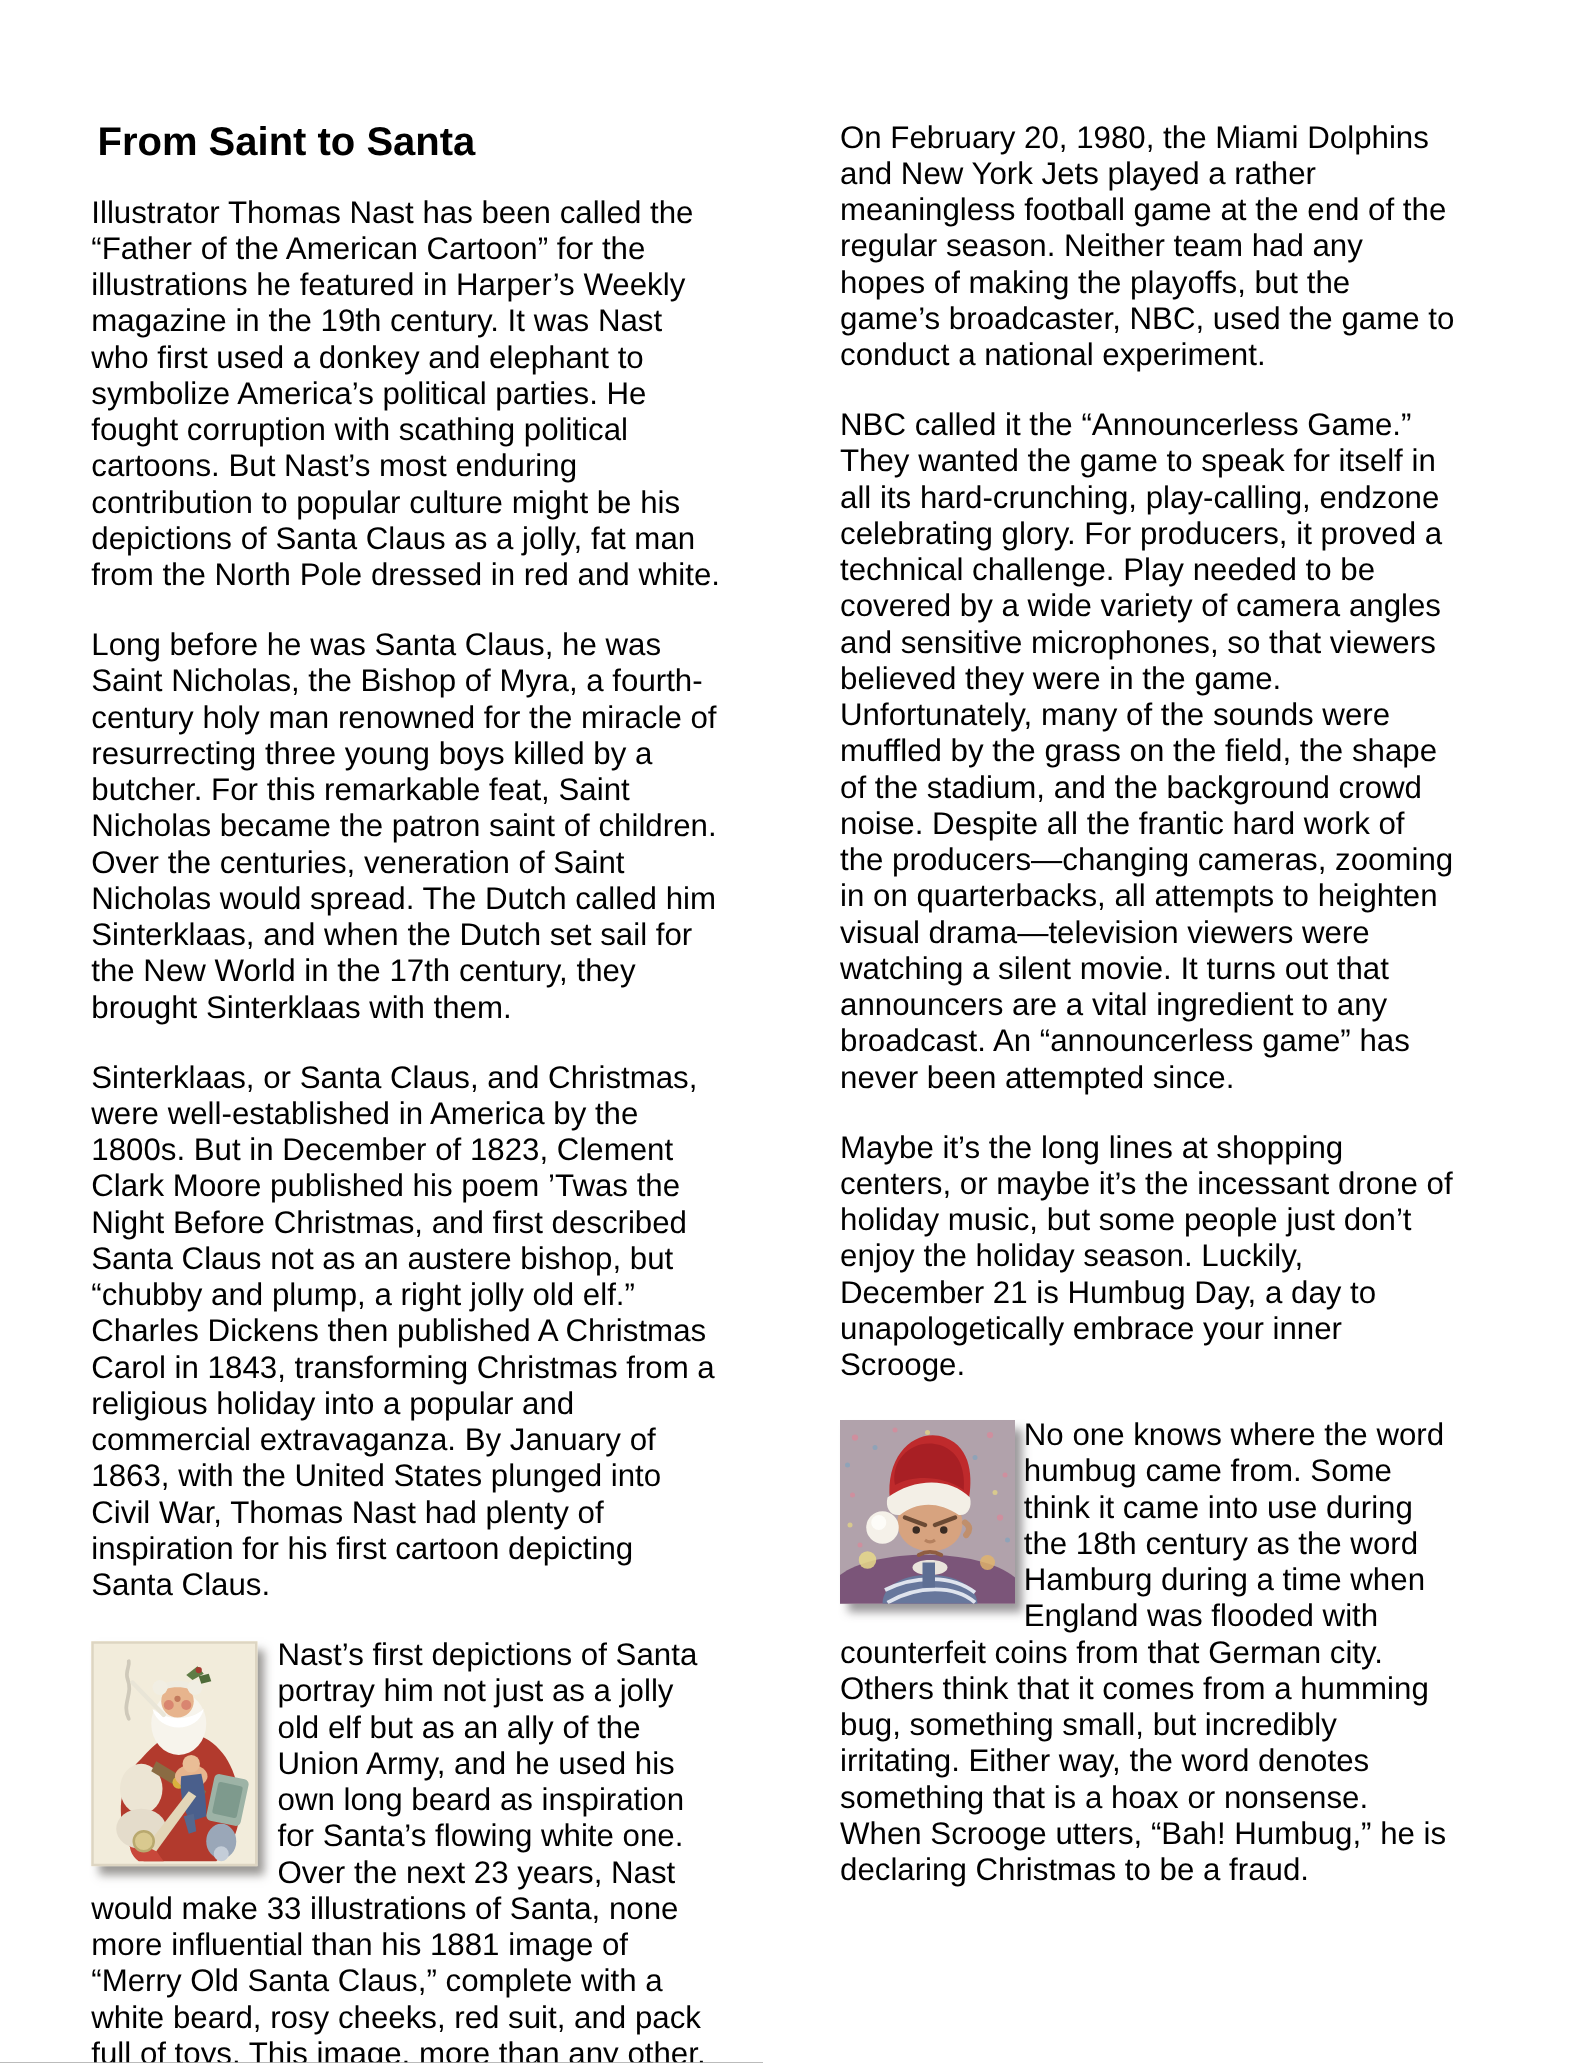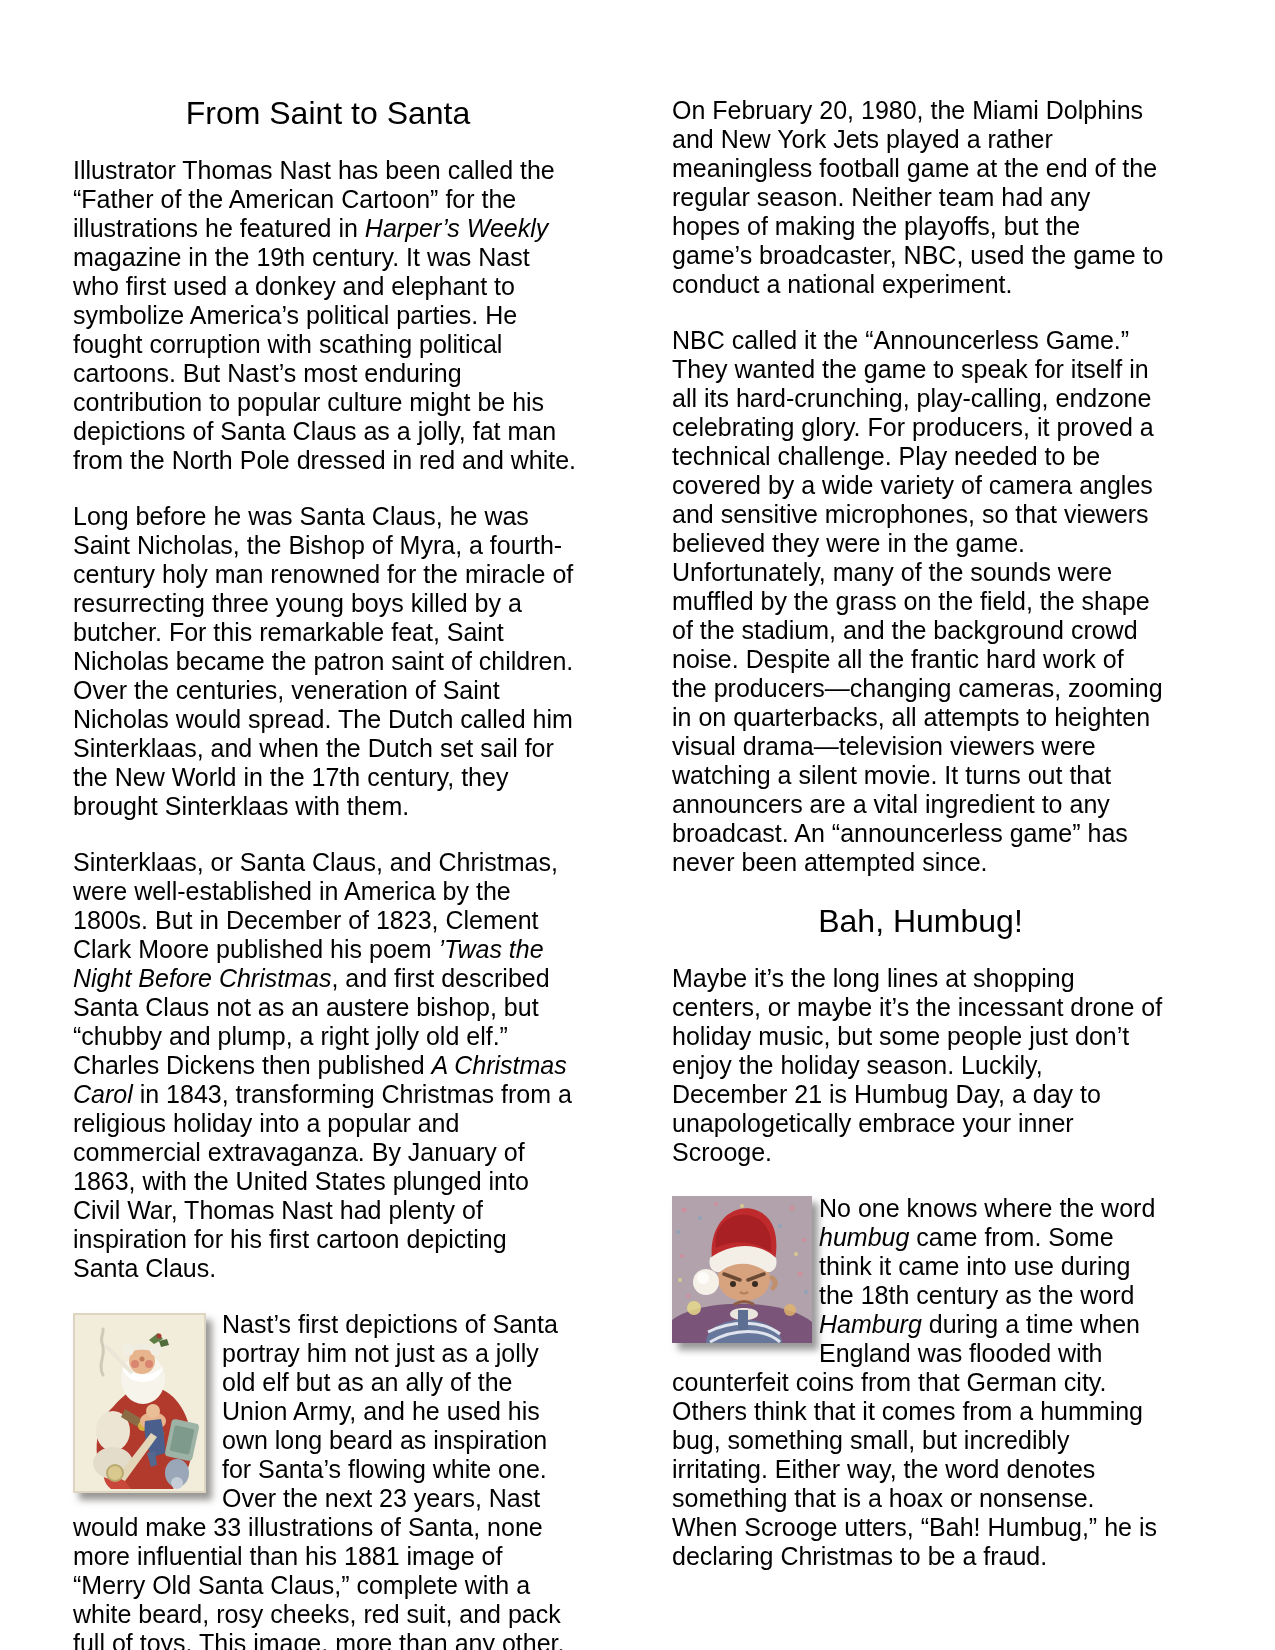--- a/index.html
+++ b/index.html
@@ -9,31 +9,31 @@
     background:#ffffff;
     margin:0 auto;
     font-family:"Liberation Sans","DejaVu Sans",sans-serif;
     color:var(--body-color,#000);
     overflow:hidden;
   }
   .col{position:absolute;top:96px;}
   .col.left{left:73px;width:505px;}
   .col.right{left:672px;width:492px;}
   h2.heading{
-    font-size:32px;line-height:34px;font-weight:normal;
-    margin:0 0 26px 5px;letter-spacing:0;text-align:center;
+    font-size:32px;line-height:34px;font-weight:bold;
+    margin:0 0 26px 5px;letter-spacing:0;
   }
   h2.black{color:#000000;}
   h2.green{color:var(--green,#16453a);}
   p.body{
     font-size:25px;line-height:29px;
     margin:0 0 27px 0;
     text-align:left;
   }
-  .it{font-style:italic;}
+  .it{}
   .floatimg{
     float:left;display:block;position:relative;
   }
   .floatimg.santa{
     width:133px;height:180px;
     margin:3px 16px 8px 0;
     box-shadow:6px 7px 7px rgba(70,65,60,.55);
     background:#f2ecdb;
   }
   .floatimg.child{
@@ -93,21 +93,20 @@
         </svg>
       </span>
       <span><span>Nast’s first depictions of Santa portray him not just as a jolly old elf but as an ally of the Union Army, and he used his own long beard as inspiration for Santa’s flowing white one. Over the next 23 years, Nast would make 33 illustrations of Santa, none more influential than his 1881 image of “Merry Old Santa Claus,” complete with a white beard, rosy cheeks, red suit, and pack full of toys. This image, more than any other, has made Santa Claus who he is today.</span></span>
     </p>
   </section>
 
   <section class="col right">
     <p class="body"><span><span>On February 20, 1980, the Miami Dolphins and New York Jets played a rather meaningless football game at the end of the regular season. Neither team had any hopes of making the playoffs, but the game’s broadcaster, NBC, used the game to conduct a national experiment.</span></span></p>
     <p class="body"><span><span>NBC called it the “Announcerless Game.” They wanted the game to speak for itself in all its hard-crunching, play-calling, endzone celebrating glory. For producers, it proved a technical challenge. Play needed to be covered by a wide variety of camera angles and sensitive microphones, so that viewers believed they were in the game. Unfortunately, many of the sounds were muffled by the grass on the field, the shape of the stadium, and the background crowd noise. Despite all the frantic hard work of the producers—changing cameras, zooming in on quarterbacks, all attempts to heighten visual drama—television viewers were watching a silent movie. It turns out that announcers are a vital ingredient to any broadcast. An “announcerless game” has never been attempted since.</span></span></p>
 
-    <h2 class="heading black">Bah, Humbug!</h2>
     <p class="body"><span><span>Maybe it’s the long lines at shopping centers, or maybe it’s the incessant drone of holiday music, but some people just don’t enjoy the holiday season. Luckily, December 21 is Humbug Day, a day to unapologetically embrace your inner Scrooge.</span></span></p>
     <p class="body">
       <span class="floatimg child">
         <svg viewBox="0 0 140 147" width="140" height="147" xmlns="http://www.w3.org/2000/svg">
           <rect width="140" height="147" fill="#b1a2ab"></rect>
           <g fill="#cf8f9e">
               <circle cx="12" cy="14" r="2.5"></circle>
               <circle cx="44" cy="8" r="2"></circle>
               <circle cx="120" cy="12" r="2.5"></circle>
               <circle cx="132" cy="44" r="2"></circle>

